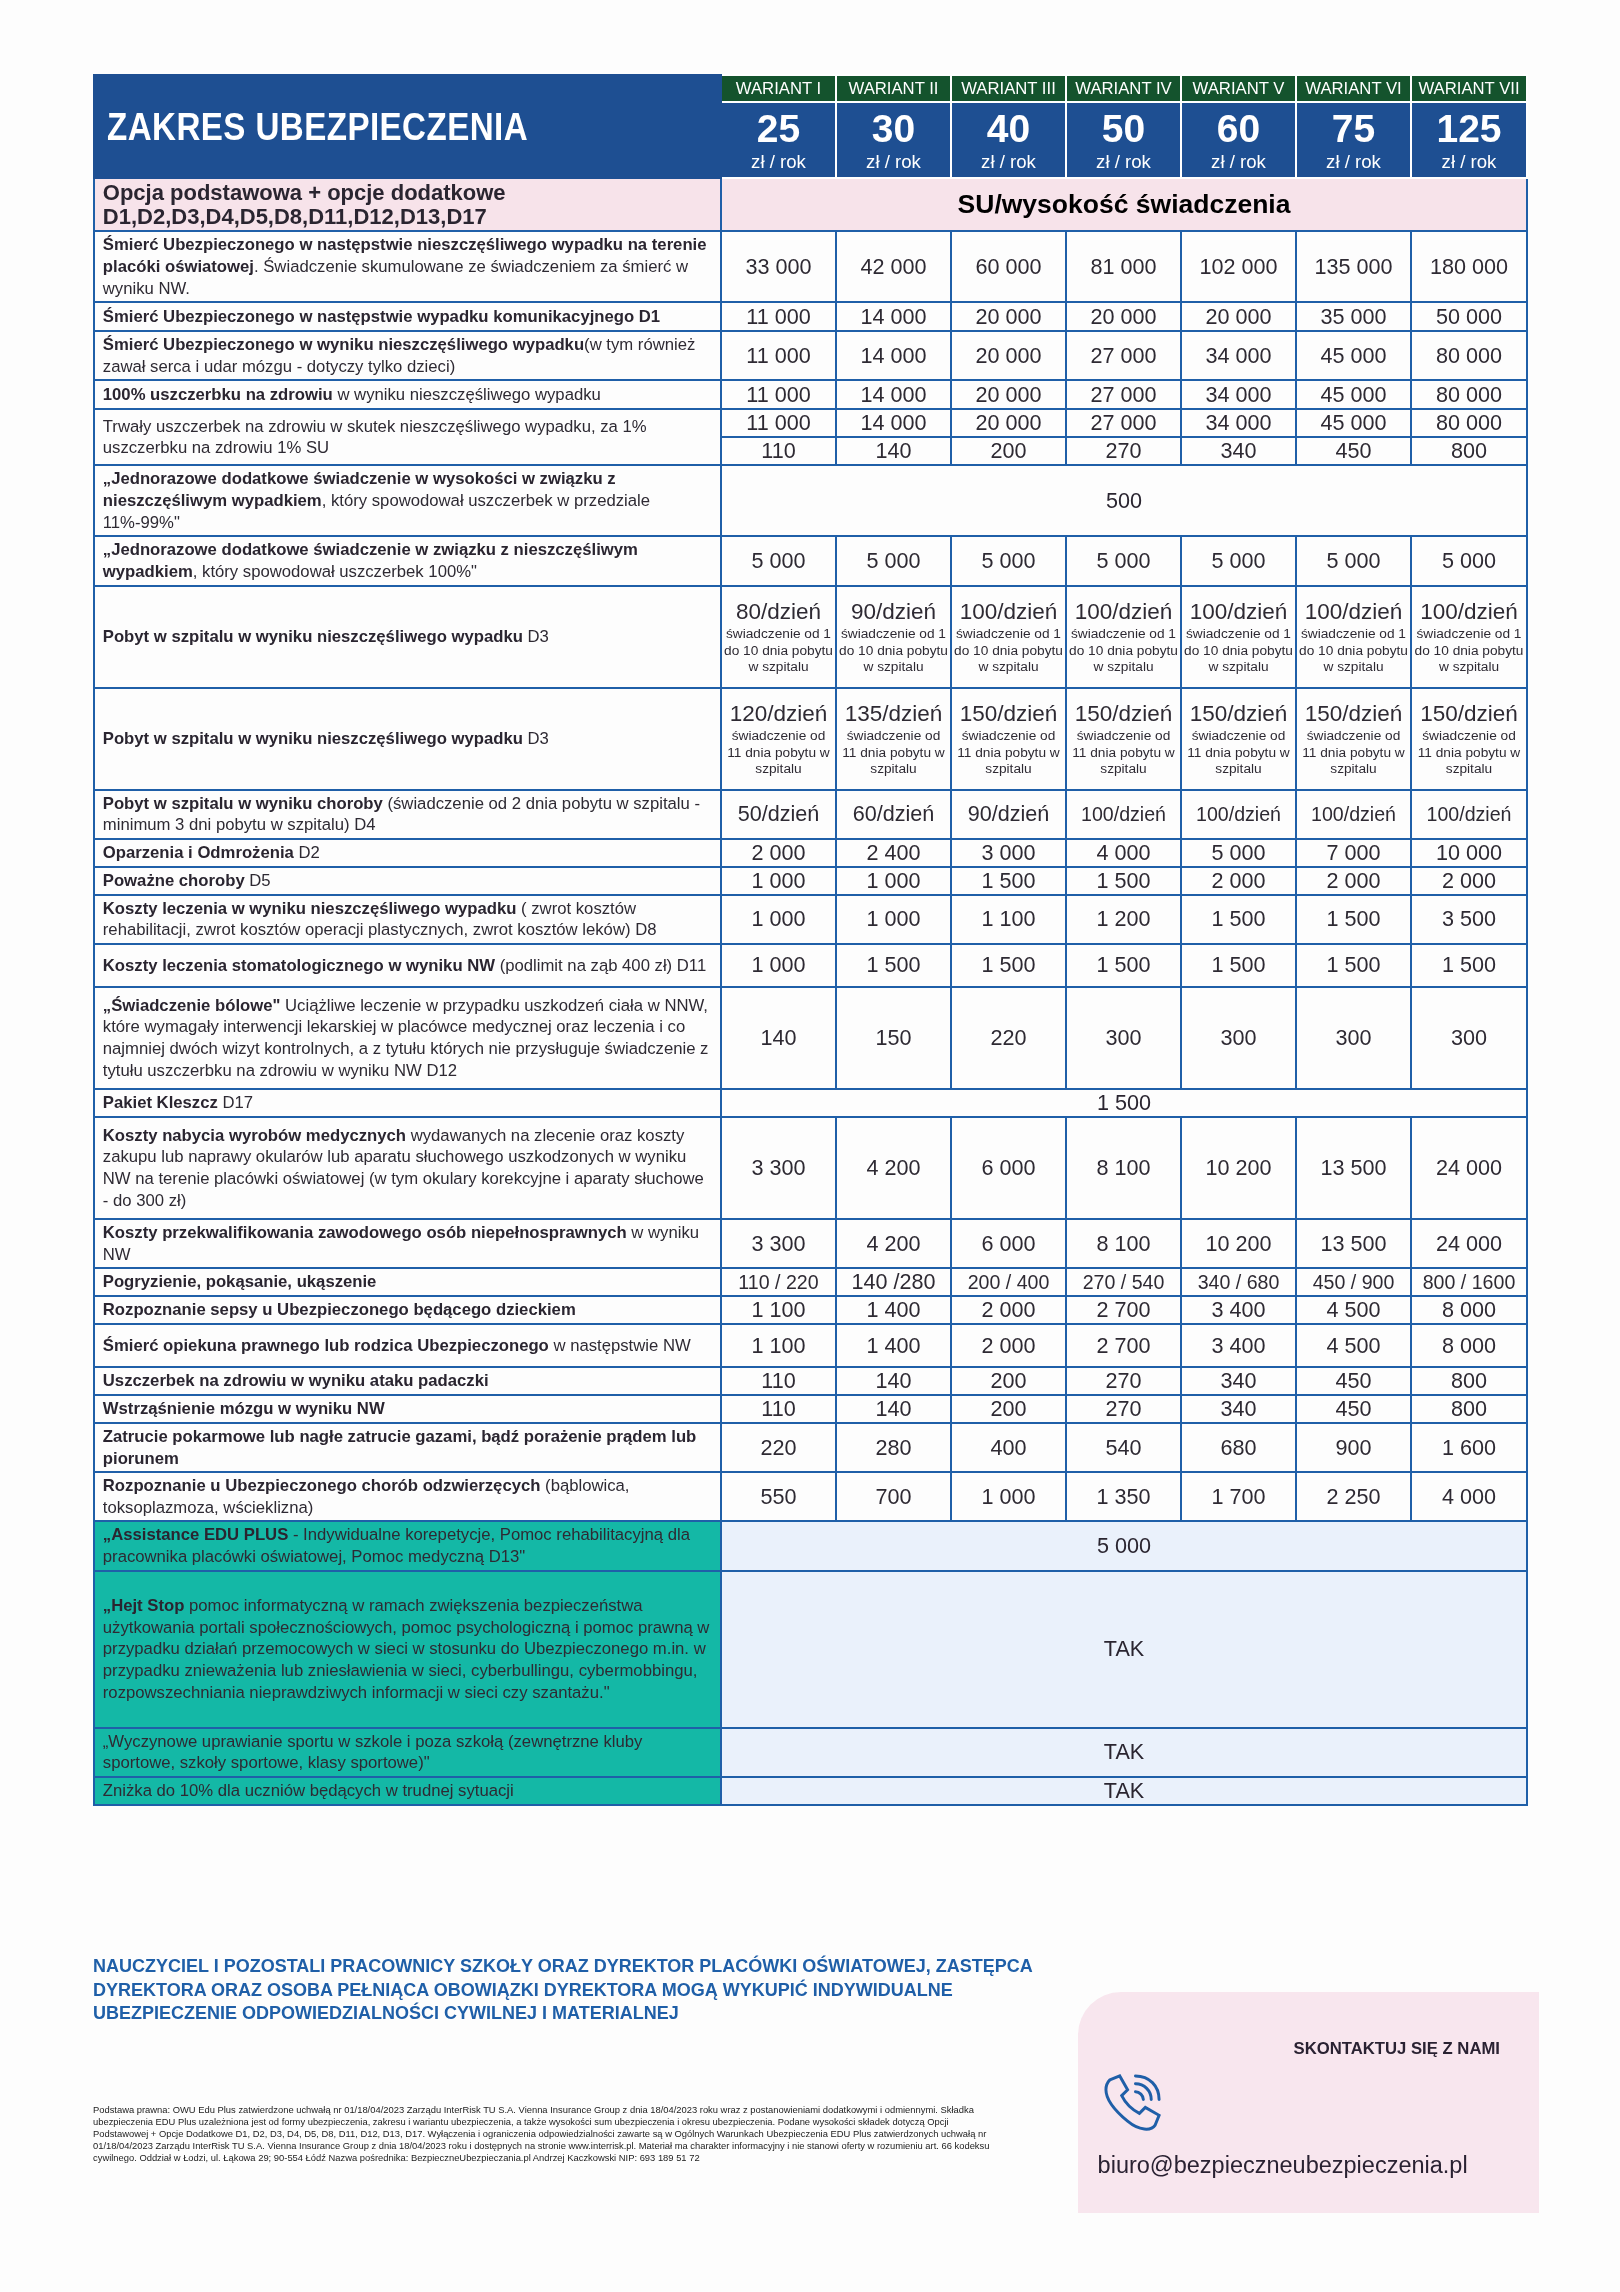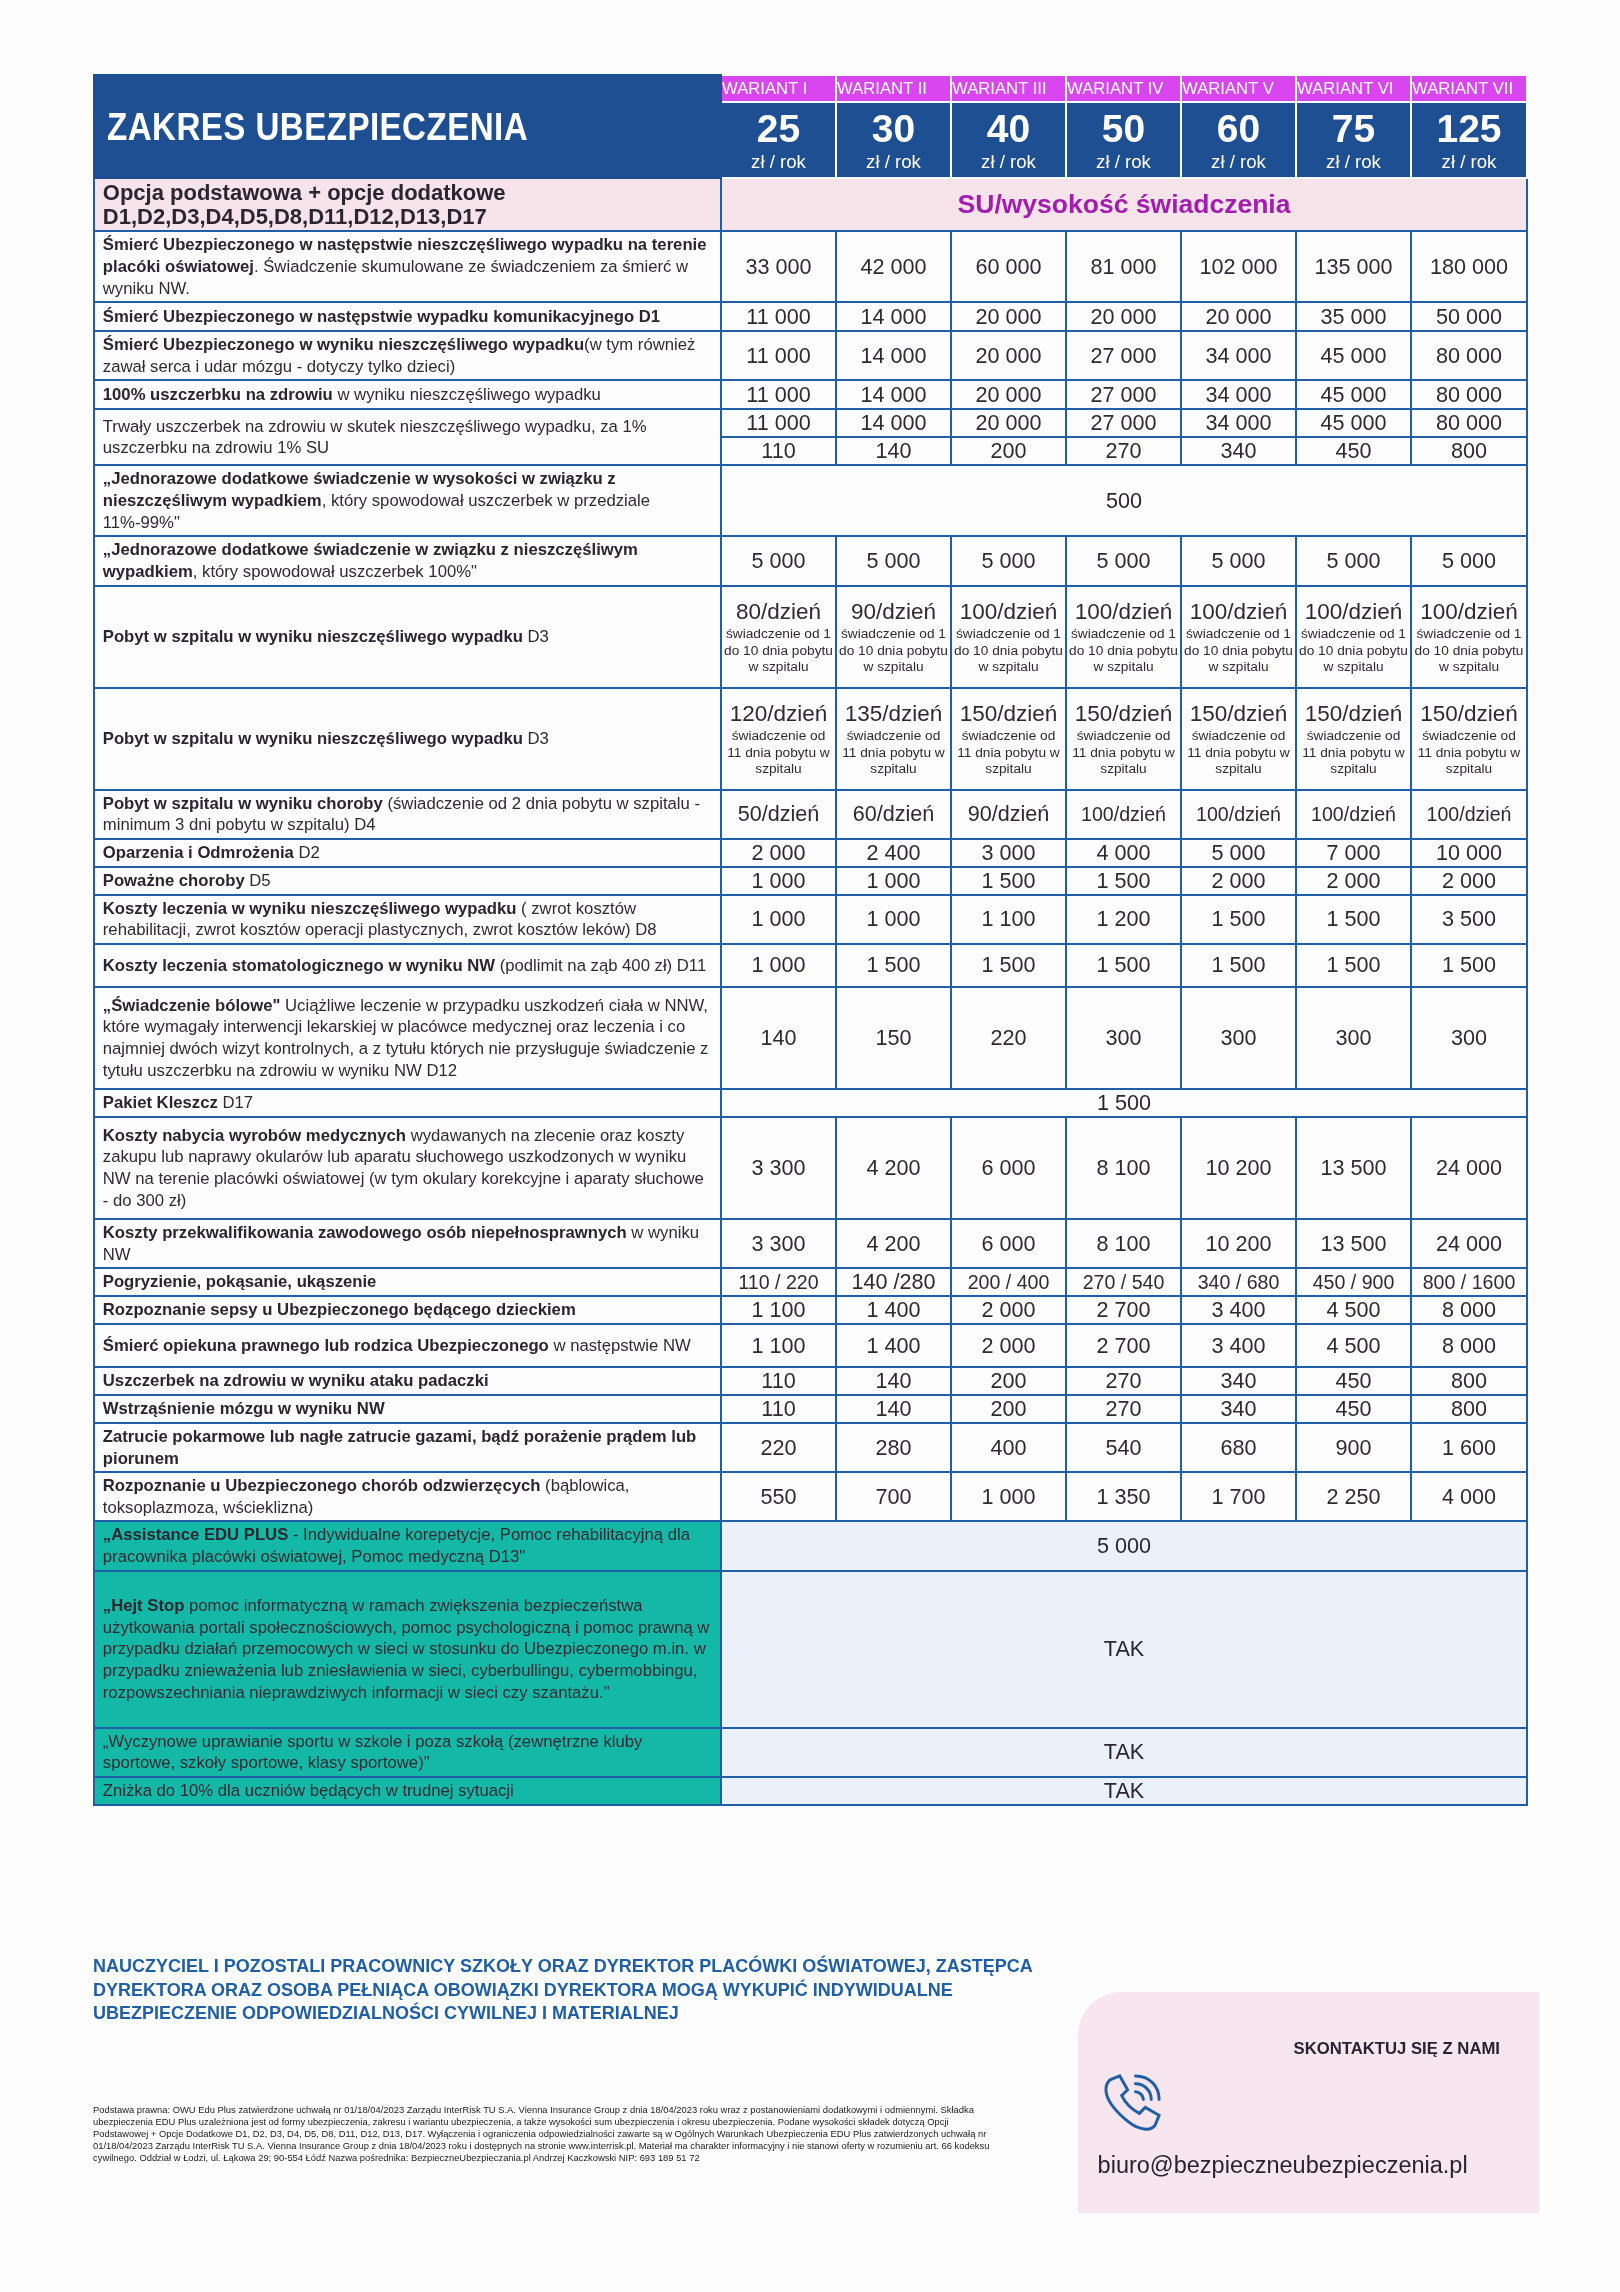--- a/index.html
+++ b/index.html
@@ -11,30 +11,30 @@
   table.grid { border-collapse: collapse; width: 1431px; table-layout: fixed; }
   table.grid td { border: 2.5px solid #1f5fa8; vertical-align: middle; }
   col.c-label { width: 627px; }
   col.c-var { width: 115px; }
   col.c-var-last { width: 116px; }
 
   .hdr-title { background: #1e4f92; color: #fff; font-weight: bold; font-size: 39px;
                padding-left: 11.8px; letter-spacing: 0.5px; border-color: #1e4f92 !important;
                font-family: "Liberation Sans", sans-serif; transform-origin: left; }
   .hdr-title span { display: inline-block; transform: scaleX(0.85); transform-origin: left center; }
-  .hdr-var { background: #d946ef; color: #fff; font-size: 16.7px; height: 27.4px;
+  .hdr-var { background: #14532d; color: #fff; text-align: center; font-size: 16.7px; height: 27.4px;
              border-color: #ffffff !important; border-bottom: 2px solid #fff !important; }
   .hdr-price { background: #1e4f92; color: #fff; text-align: center; height: 76px; padding: 0;
                border-color: #ffffff !important; }
   .hdr-price .num { font-size: 39px; font-weight: bold; line-height: 43px; display:block; }
   .hdr-price .unit { font-size: 18.6px; line-height: 23.5px; display:block; }
 
   .pink { background: #f7e3ea; }
   .lbl-opt { font-weight: bold; font-size: 22px; line-height: 23.5px; padding: 2px 7.8px; }
-  .su-head { font-weight: bold; font-size: 26.5px; text-align: center; color: #a21caf; }
+  .su-head { font-weight: bold; font-size: 26.5px; text-align: center; color: #000000; }
 
   td.lbl { font-size: 16.7px; line-height: 21.6px; padding: 2px 7.8px; color: #2e2a33; }
   td.lbl b { font-weight: bold; color: #2a2530; }
   td.v { text-align: center; font-size: 21.6px; color: #2e2a33; padding: 0 2px; }
   td.v.small { font-size: 19.6px; }
   td.span { text-align: center; font-size: 21.6px; }
   tr.blue td { background: #eaf1fb; }
   tr.blue td.lbl { background: #14b8a6; }
 
   .hosp-big { font-size: 22.5px; display: block; line-height: 29px; }

